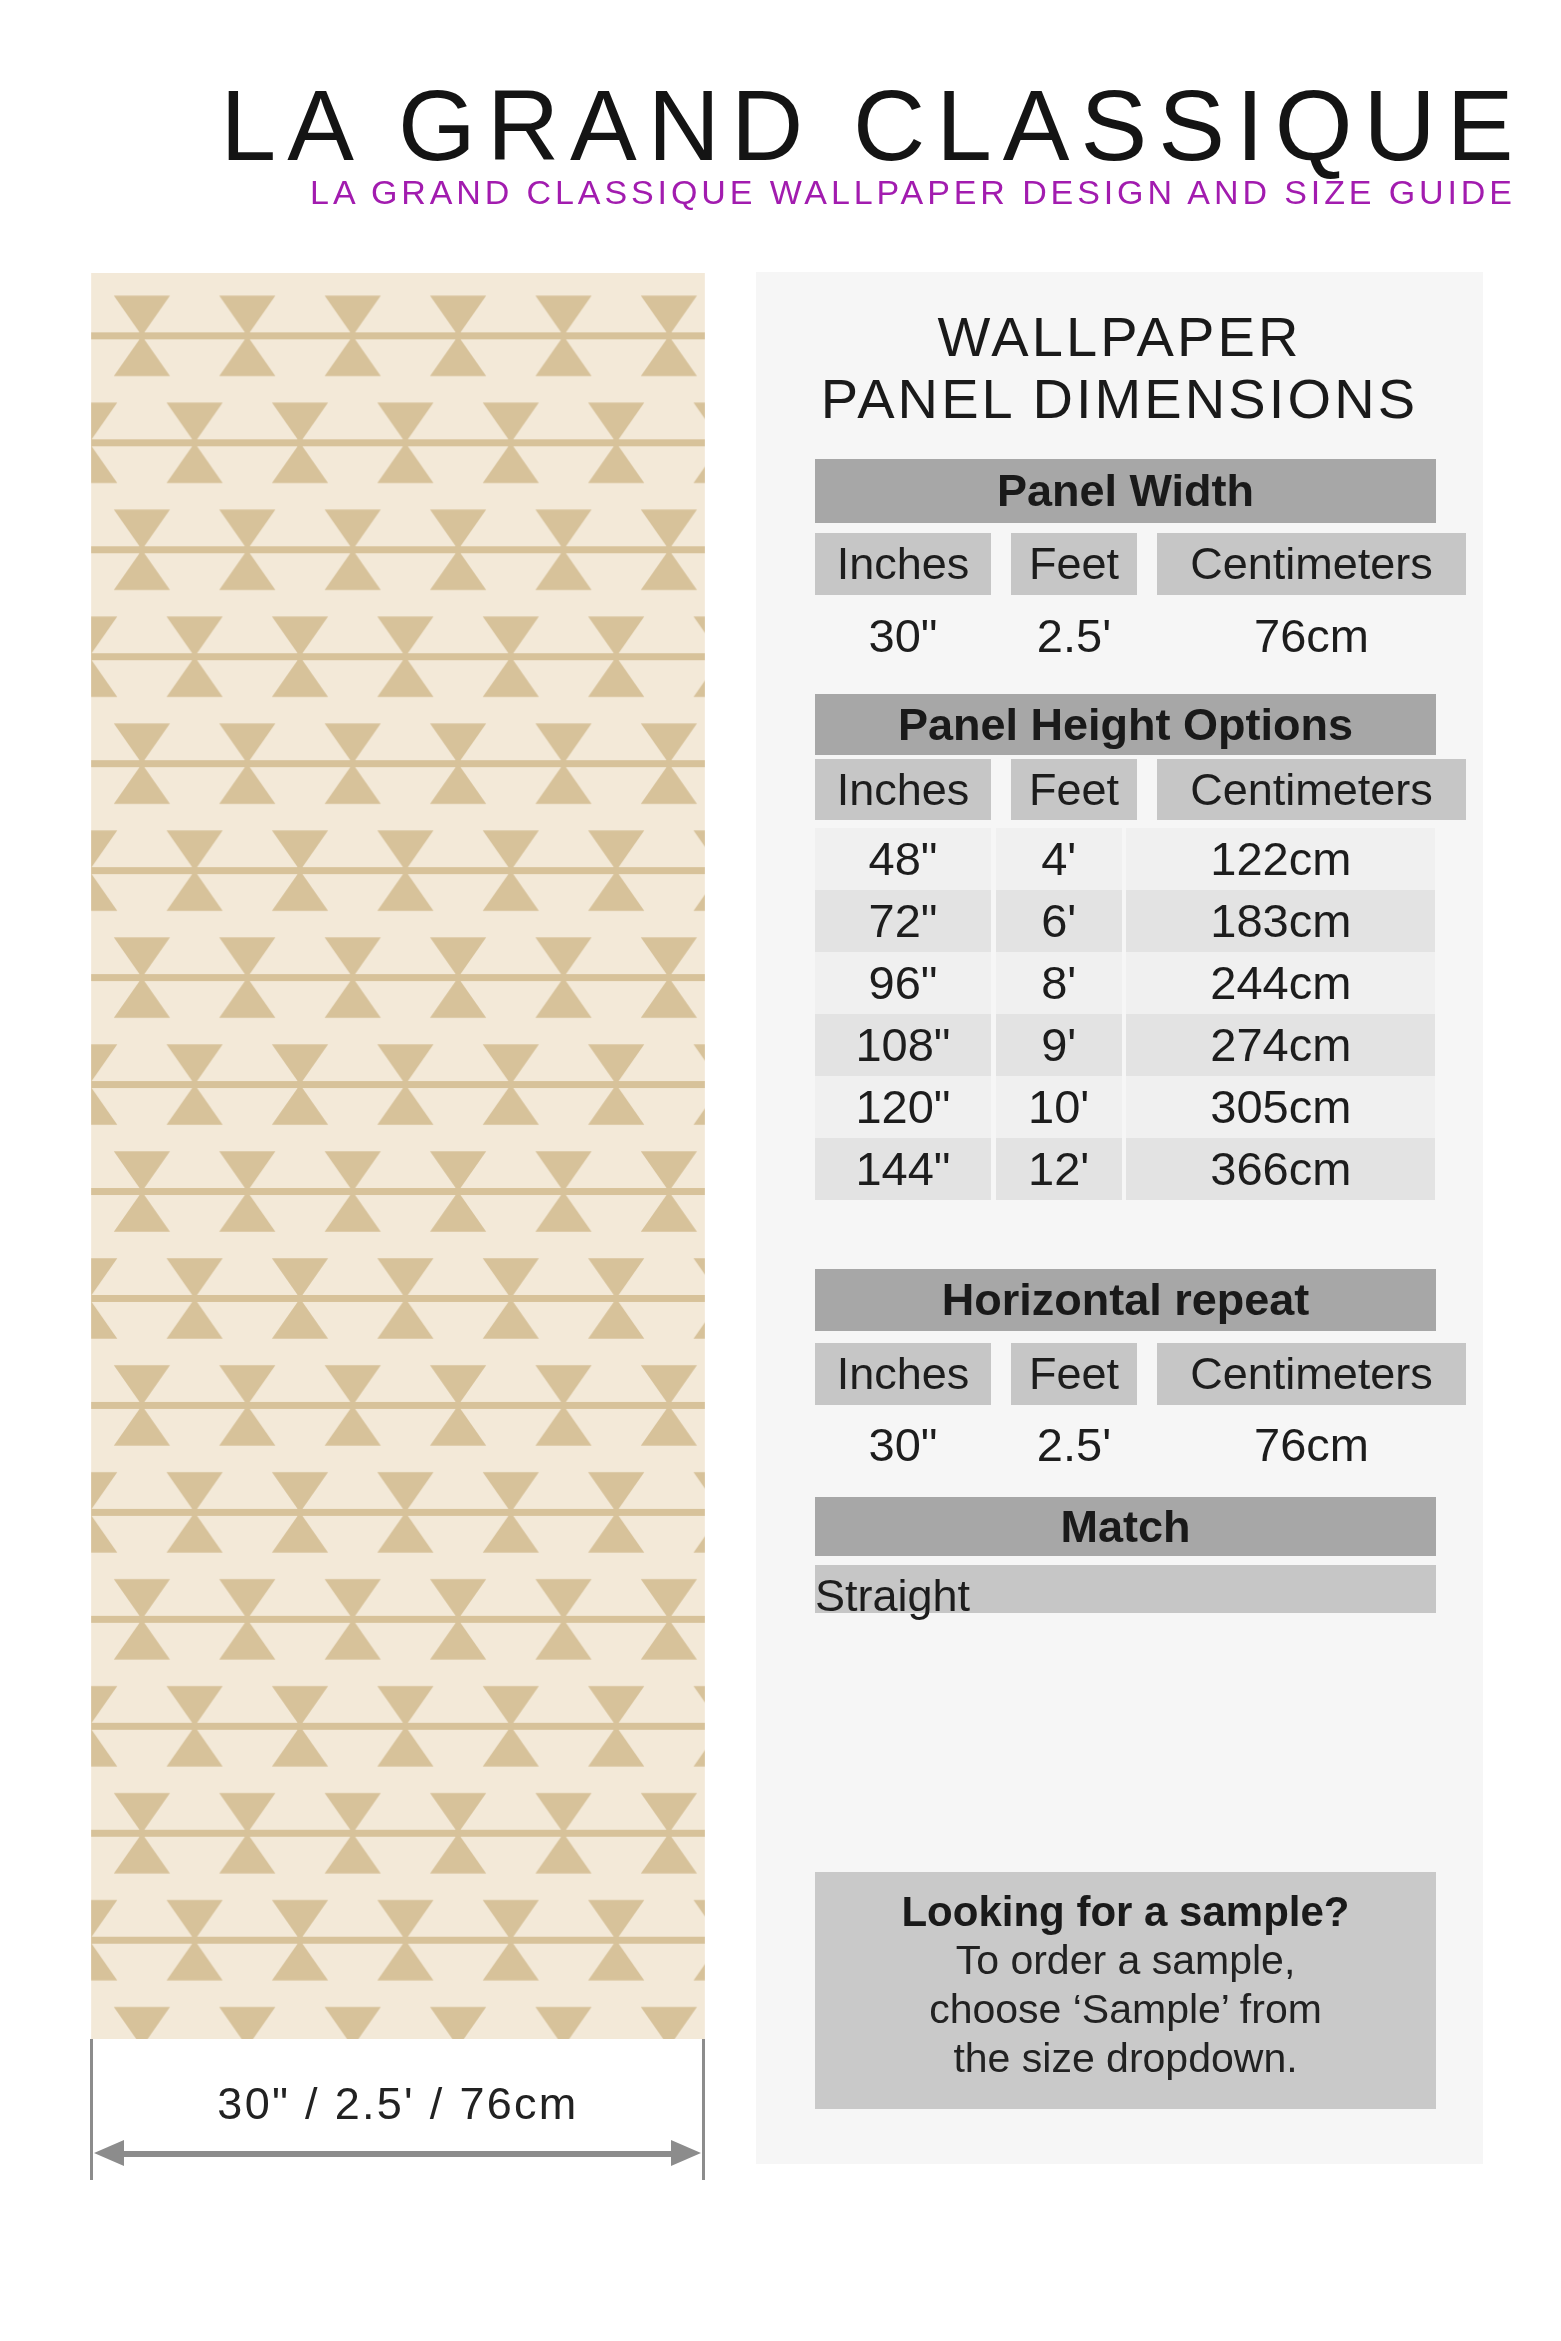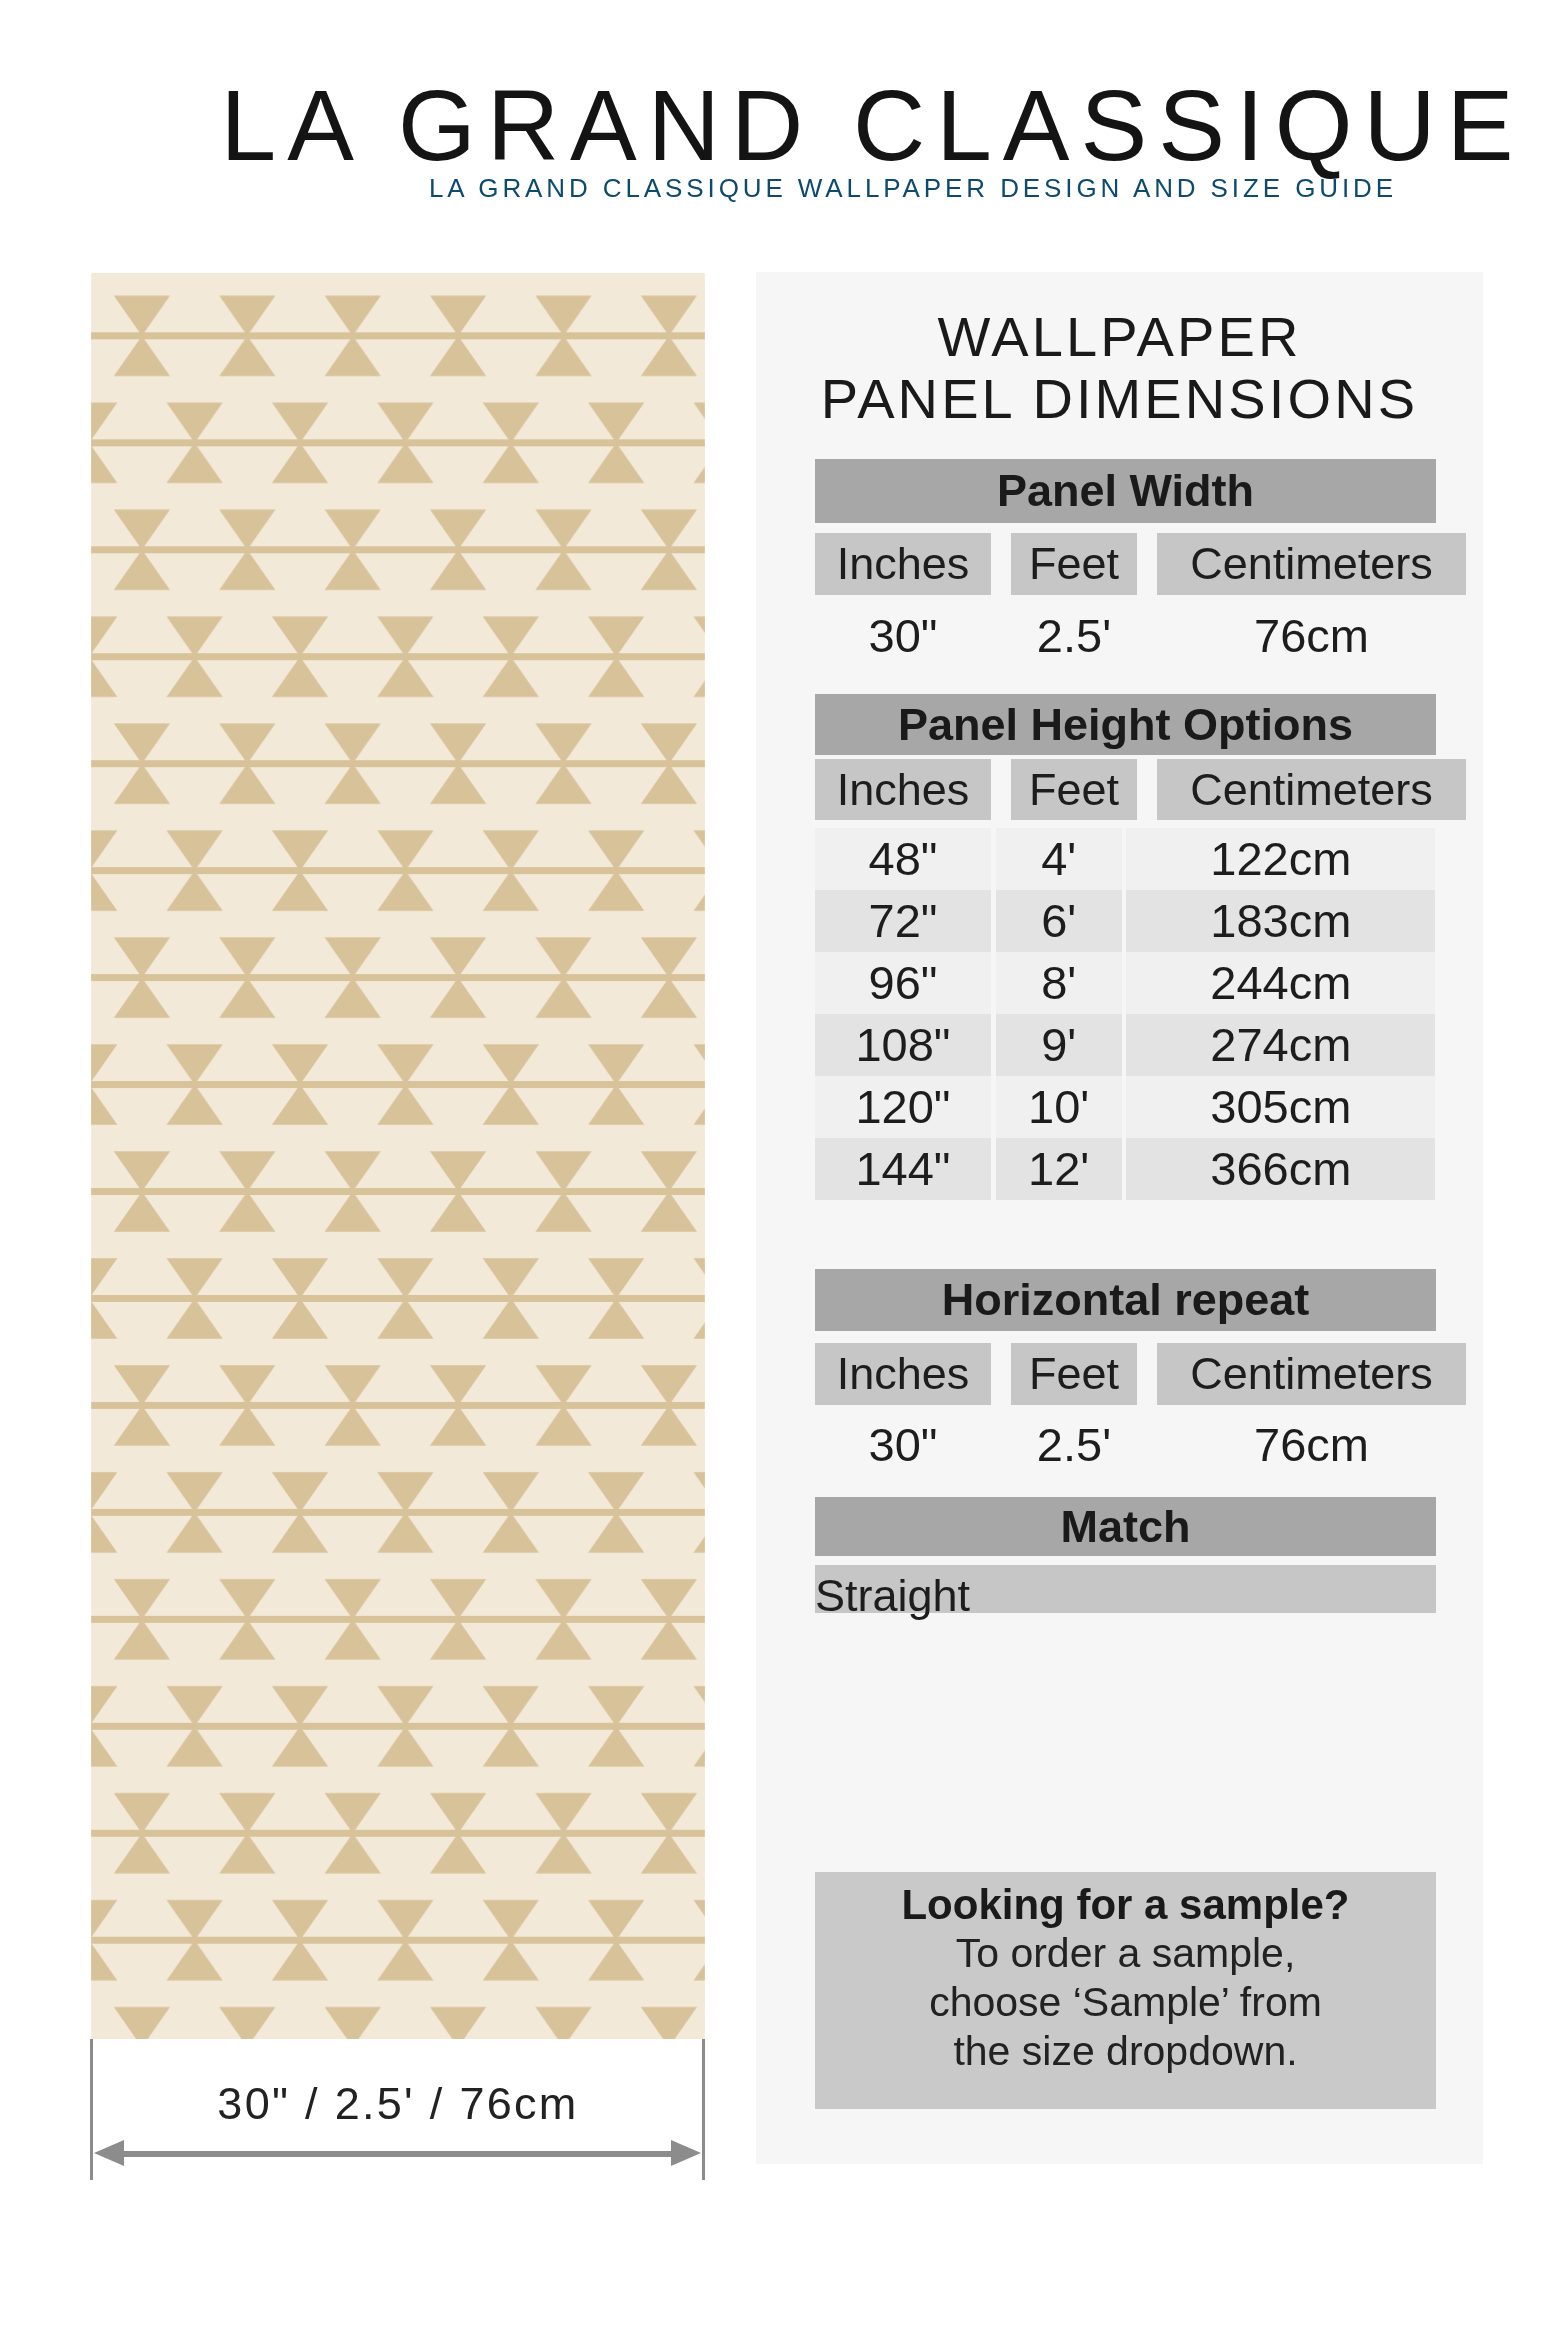--- a/index.html
+++ b/index.html
@@ -4,21 +4,21 @@
 <style>
   html,body{margin:0;padding:0;background:#ffffff;}
   .page{position:relative;width:1561px;height:2342px;background:#ffffff;overflow:hidden;
         font-family:"Liberation Sans",sans-serif;color:#1d1d1d;}
 
   
   .brand-title{position:absolute;top:44px;left:184px;right:0;text-align:center;
                font-size:100px;font-weight:300;letter-spacing:11px;color:#141414;
                font-family:"Liberation Sans",sans-serif;white-space:nowrap;margin-top:24px;}
   .brand-subtitle{position:absolute;top:173px;left:265px;right:0;text-align:center;
-                  font-size:26px;font-weight:400;letter-spacing:3.9px;color:#0c4a6e;white-space:nowrap;}
+                  font-size:34px;font-weight:400;letter-spacing:3.9px;color:#a21caf;white-space:nowrap;}
 
   
   .pattern-panel{position:absolute;left:91px;top:273px;width:614px;height:1766px;overflow:hidden;}
   .pattern-panel svg{display:block;}
 
   
   .edge-line{position:absolute;top:2039px;width:3.1px;height:141px;background:#8c8c8c;}
   .edge-line.left{left:90px;}
   .edge-line.right{left:702px;}
   .width-caption{position:absolute;left:91px;top:2078px;width:614px;text-align:center;
@@ -54,21 +54,21 @@
 
   .hr-bar{top:997px;height:62px;line-height:62px;font-size:45px;}
   .hr-hdr{top:1071px;height:62px;} .hr-hdr .cell{line-height:62px;}
   .hr-val{top:1139px;height:68px;} .hr-val .cell{line-height:68px;font-size:47px;font-weight:300;}
 
   .match-bar{top:1225px;height:59px;line-height:59px;font-size:45px;}
   .match-val{top:1293px;height:48px;line-height:62px;background:#c6c6c6;text-align:left;
              font-size:45px;font-weight:300;}
 
   .sample{top:1600px;height:237px;background:#c9c9c9;text-align:center;}
-  .sample-heading{padding-top:9px;font-size:42px;font-weight:700;line-height:48px;color:#1a1a1a;}
+  .sample-heading{padding-top:16px;font-size:42px;font-weight:700;line-height:48px;color:#1a1a1a;}
   .sample-line{font-size:41px;font-weight:300;line-height:49px;color:#222222;}
 </style>
 </head>
 <body>
 
 <div class="page">
 
   <div class="brand-title">LA GRAND CLASSIQUE</div>
   <div class="brand-subtitle">LA GRAND CLASSIQUE WALLPAPER DESIGN AND SIZE GUIDE</div>
 

